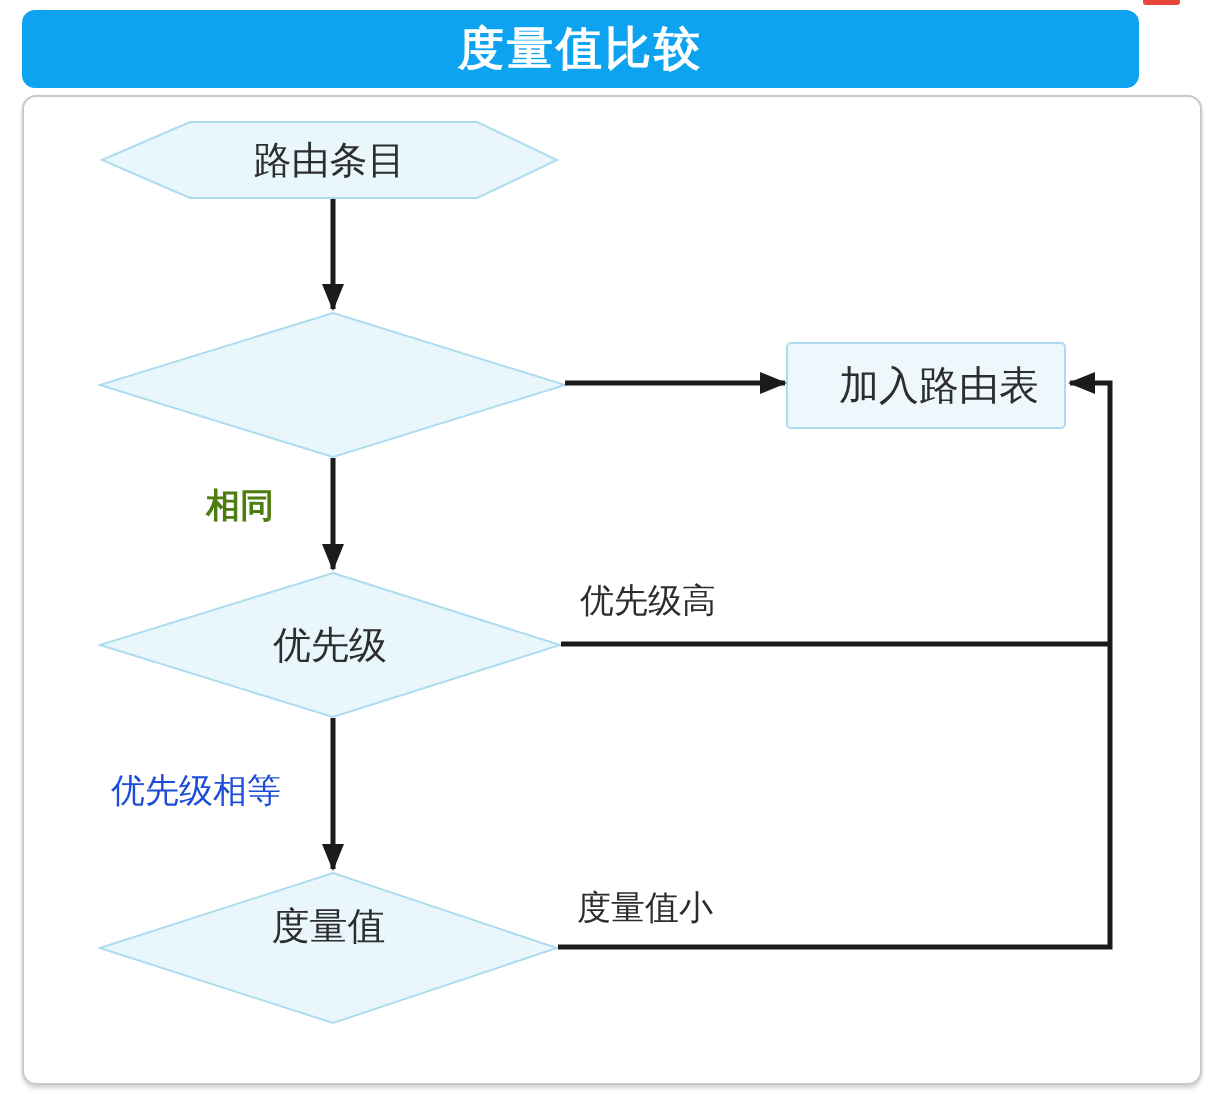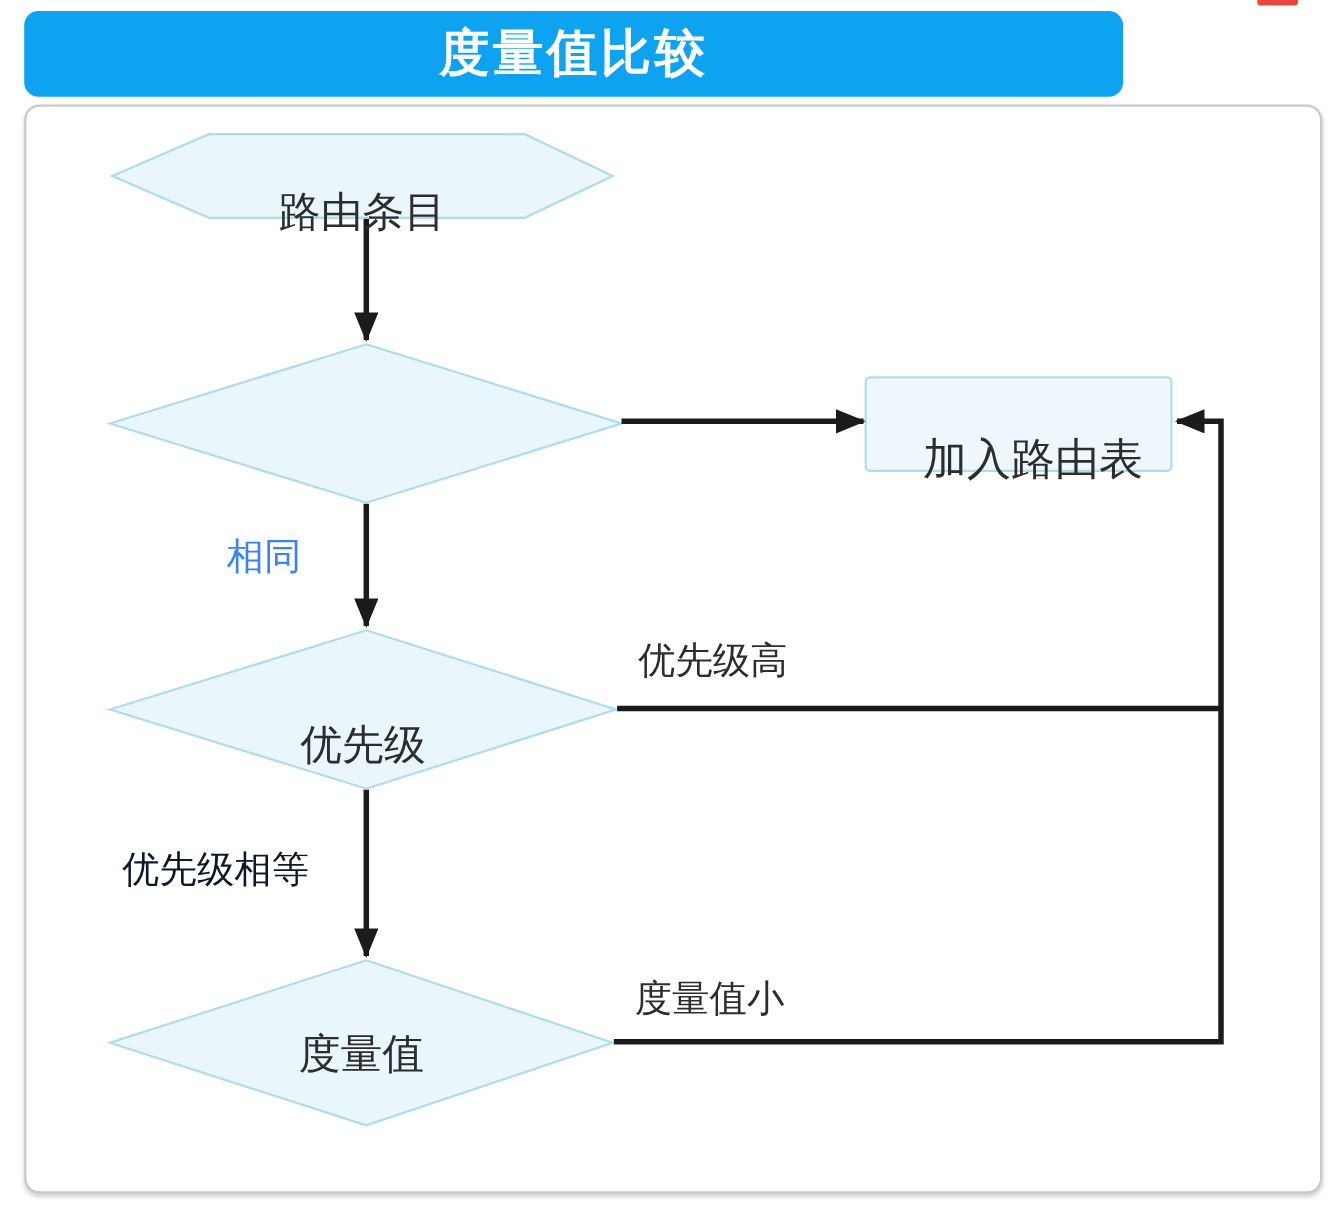--- a/index.html
+++ b/index.html
@@ -13,21 +13,21 @@
   }
   .red-marker {
     position: absolute;
     left: 1143px; top: -2px;
     width: 37px; height: 7px;
     border-radius: 3px;
   }
   .title-bar {
     position: absolute;
     left: 22px; top: 10px;
-    width: 999px; height: 78px;
+    width: 1117px; height: 78px;
     border-radius: 13px;
     display: flex; align-items: center; justify-content: center;
   }
   .title-bar span {
     font-size: 46px;
     font-weight: bold;
     letter-spacing: 3px;
   }
   .content-box {
     position: absolute;
@@ -44,21 +44,21 @@
     width: 1215px; height: 1104px;
     pointer-events: none;
   }
   .lbl {
     position: absolute;
     display: flex; align-items: center; justify-content: center;
     text-align: center;
     color: #2d2d2d;
     white-space: nowrap;
   }
-  .node-lbl { font-size: 38px; margin-top: 32px; }
+  .node-lbl { font-size: 38px; }
   .edge-lbl { font-size: 34px; }
   
   .lbl-route-entry   { left: 102px; top: 122px; width: 455px; height: 76px; }
   .lbl-network-mask  { left: 100px; top: 313px; width: 465px; height: 144px; }
   .lbl-priority      { left: 100px; top: 573px; width: 460px; height: 144px; }
   .lbl-metric        { left: 100px; top: 851px; width: 457px; height: 150px; }
   .lbl-add-table     { left: 787px; top: 343px; width: 304px; height: 85px; font-size: 40px; }
   
   .lbl-different      { left: 597px; top: 330px; width: 140px; height: 40px; }
   .lbl-same           { left: 170px; top: 486px; width: 140px; height: 40px; }
@@ -98,18 +98,18 @@
     <line x1="561" y1="644" x2="1110" y2="644" stroke-width="5" stroke="#1b1b1b"></line>
     <line x1="333" y1="718" x2="333" y2="869" stroke-width="5" marker-end="url(#arrow)" stroke="#1b1b1b"></line>
     <path d="M558,947 L1110,947 L1110,383 L1070,383" fill="none" stroke-width="5" stroke-linejoin="miter" marker-end="url(#arrow)" stroke="#1b1b1b"></path>
   </svg>
 
   <div class="lbl node-lbl lbl-route-entry" style="color: rgb(45, 45, 45);">路由条目</div>
   <div class="lbl node-lbl lbl-priority" style="color: rgb(45, 45, 45);">优先级</div>
   <div class="lbl node-lbl lbl-metric" style="color: rgb(45, 45, 45);">度量值</div>
   <div class="lbl node-lbl lbl-add-table" style="color: rgb(45, 45, 45);">加入路由表</div>
 
-  <div class="lbl edge-lbl lbl-same" style="color: #3b82f6;">相同</div>
+  <div class="lbl edge-lbl lbl-same" style="color: #4d7c0f; font-weight: bold;">相同</div>
   <div class="lbl edge-lbl lbl-priority-high" style="color: rgb(45, 45, 45);">优先级高</div>
-  <div class="lbl edge-lbl lbl-priority-equal" style="color: #0f172a;">优先级相等</div>
+  <div class="lbl edge-lbl lbl-priority-equal" style="color: #1d4ed8;">优先级相等</div>
   <div class="lbl edge-lbl lbl-metric-small" style="color: rgb(45, 45, 45);">度量值小</div>
 
 </div>
 
 </body></html>

